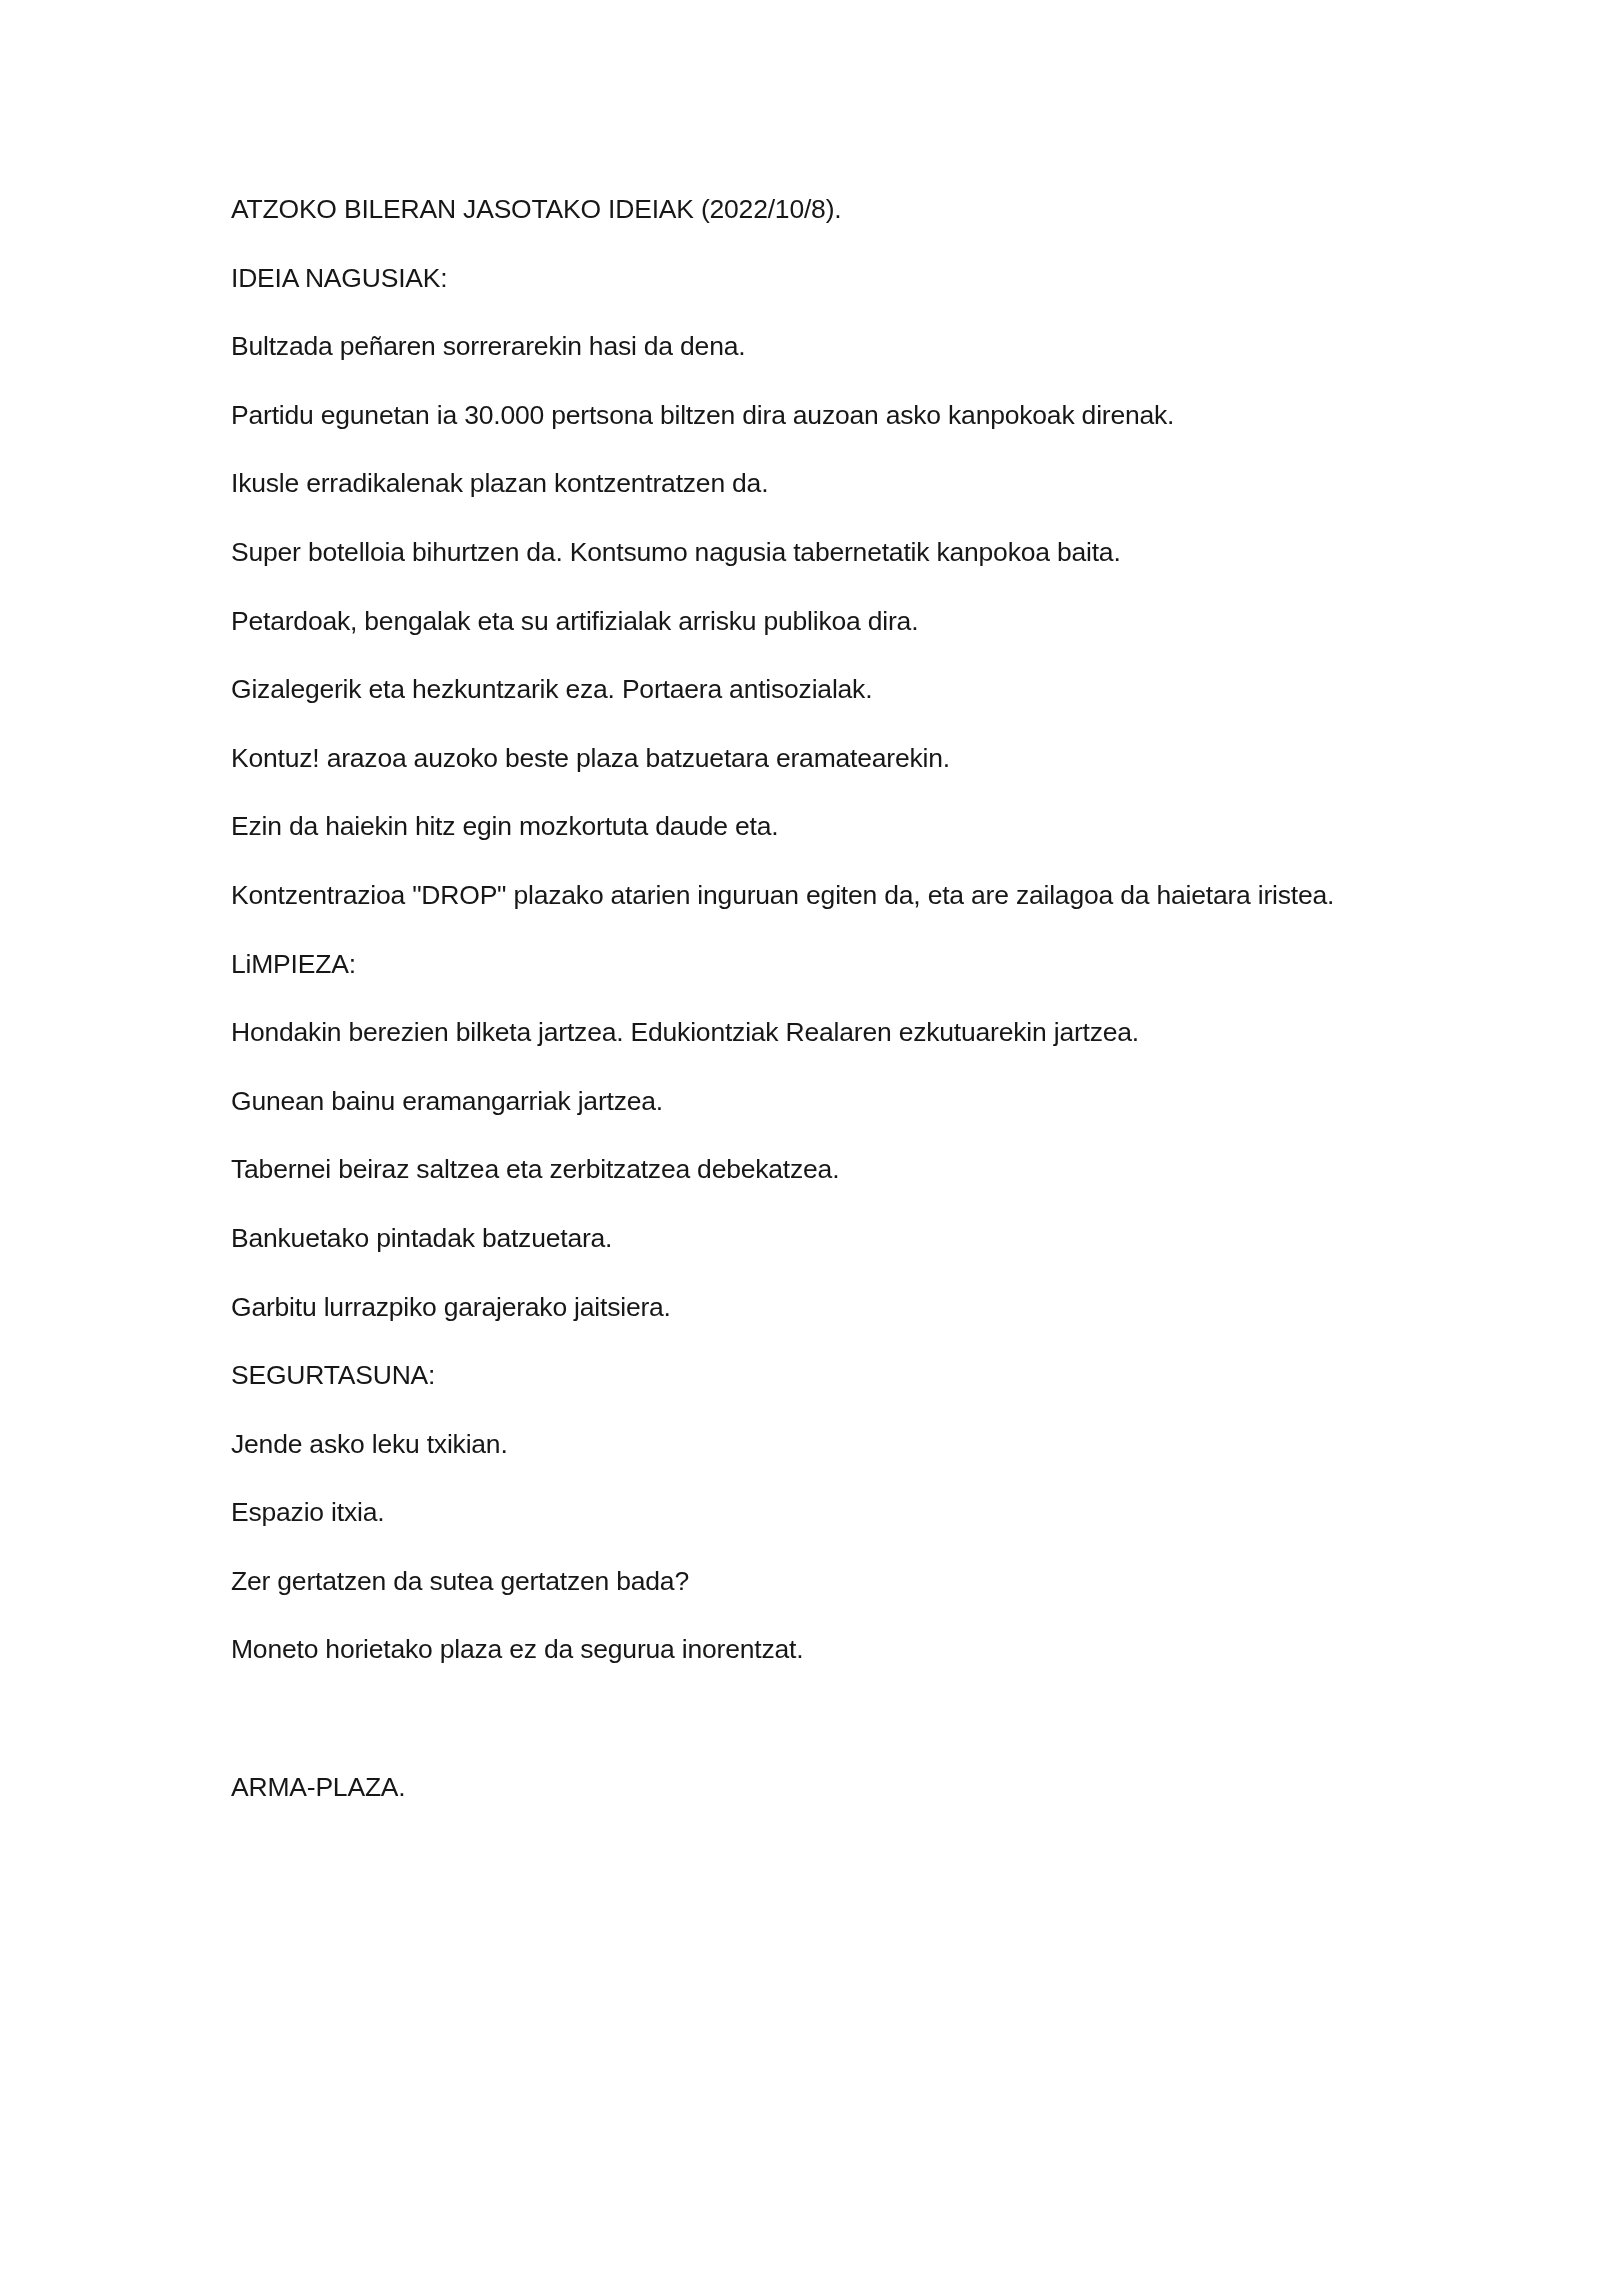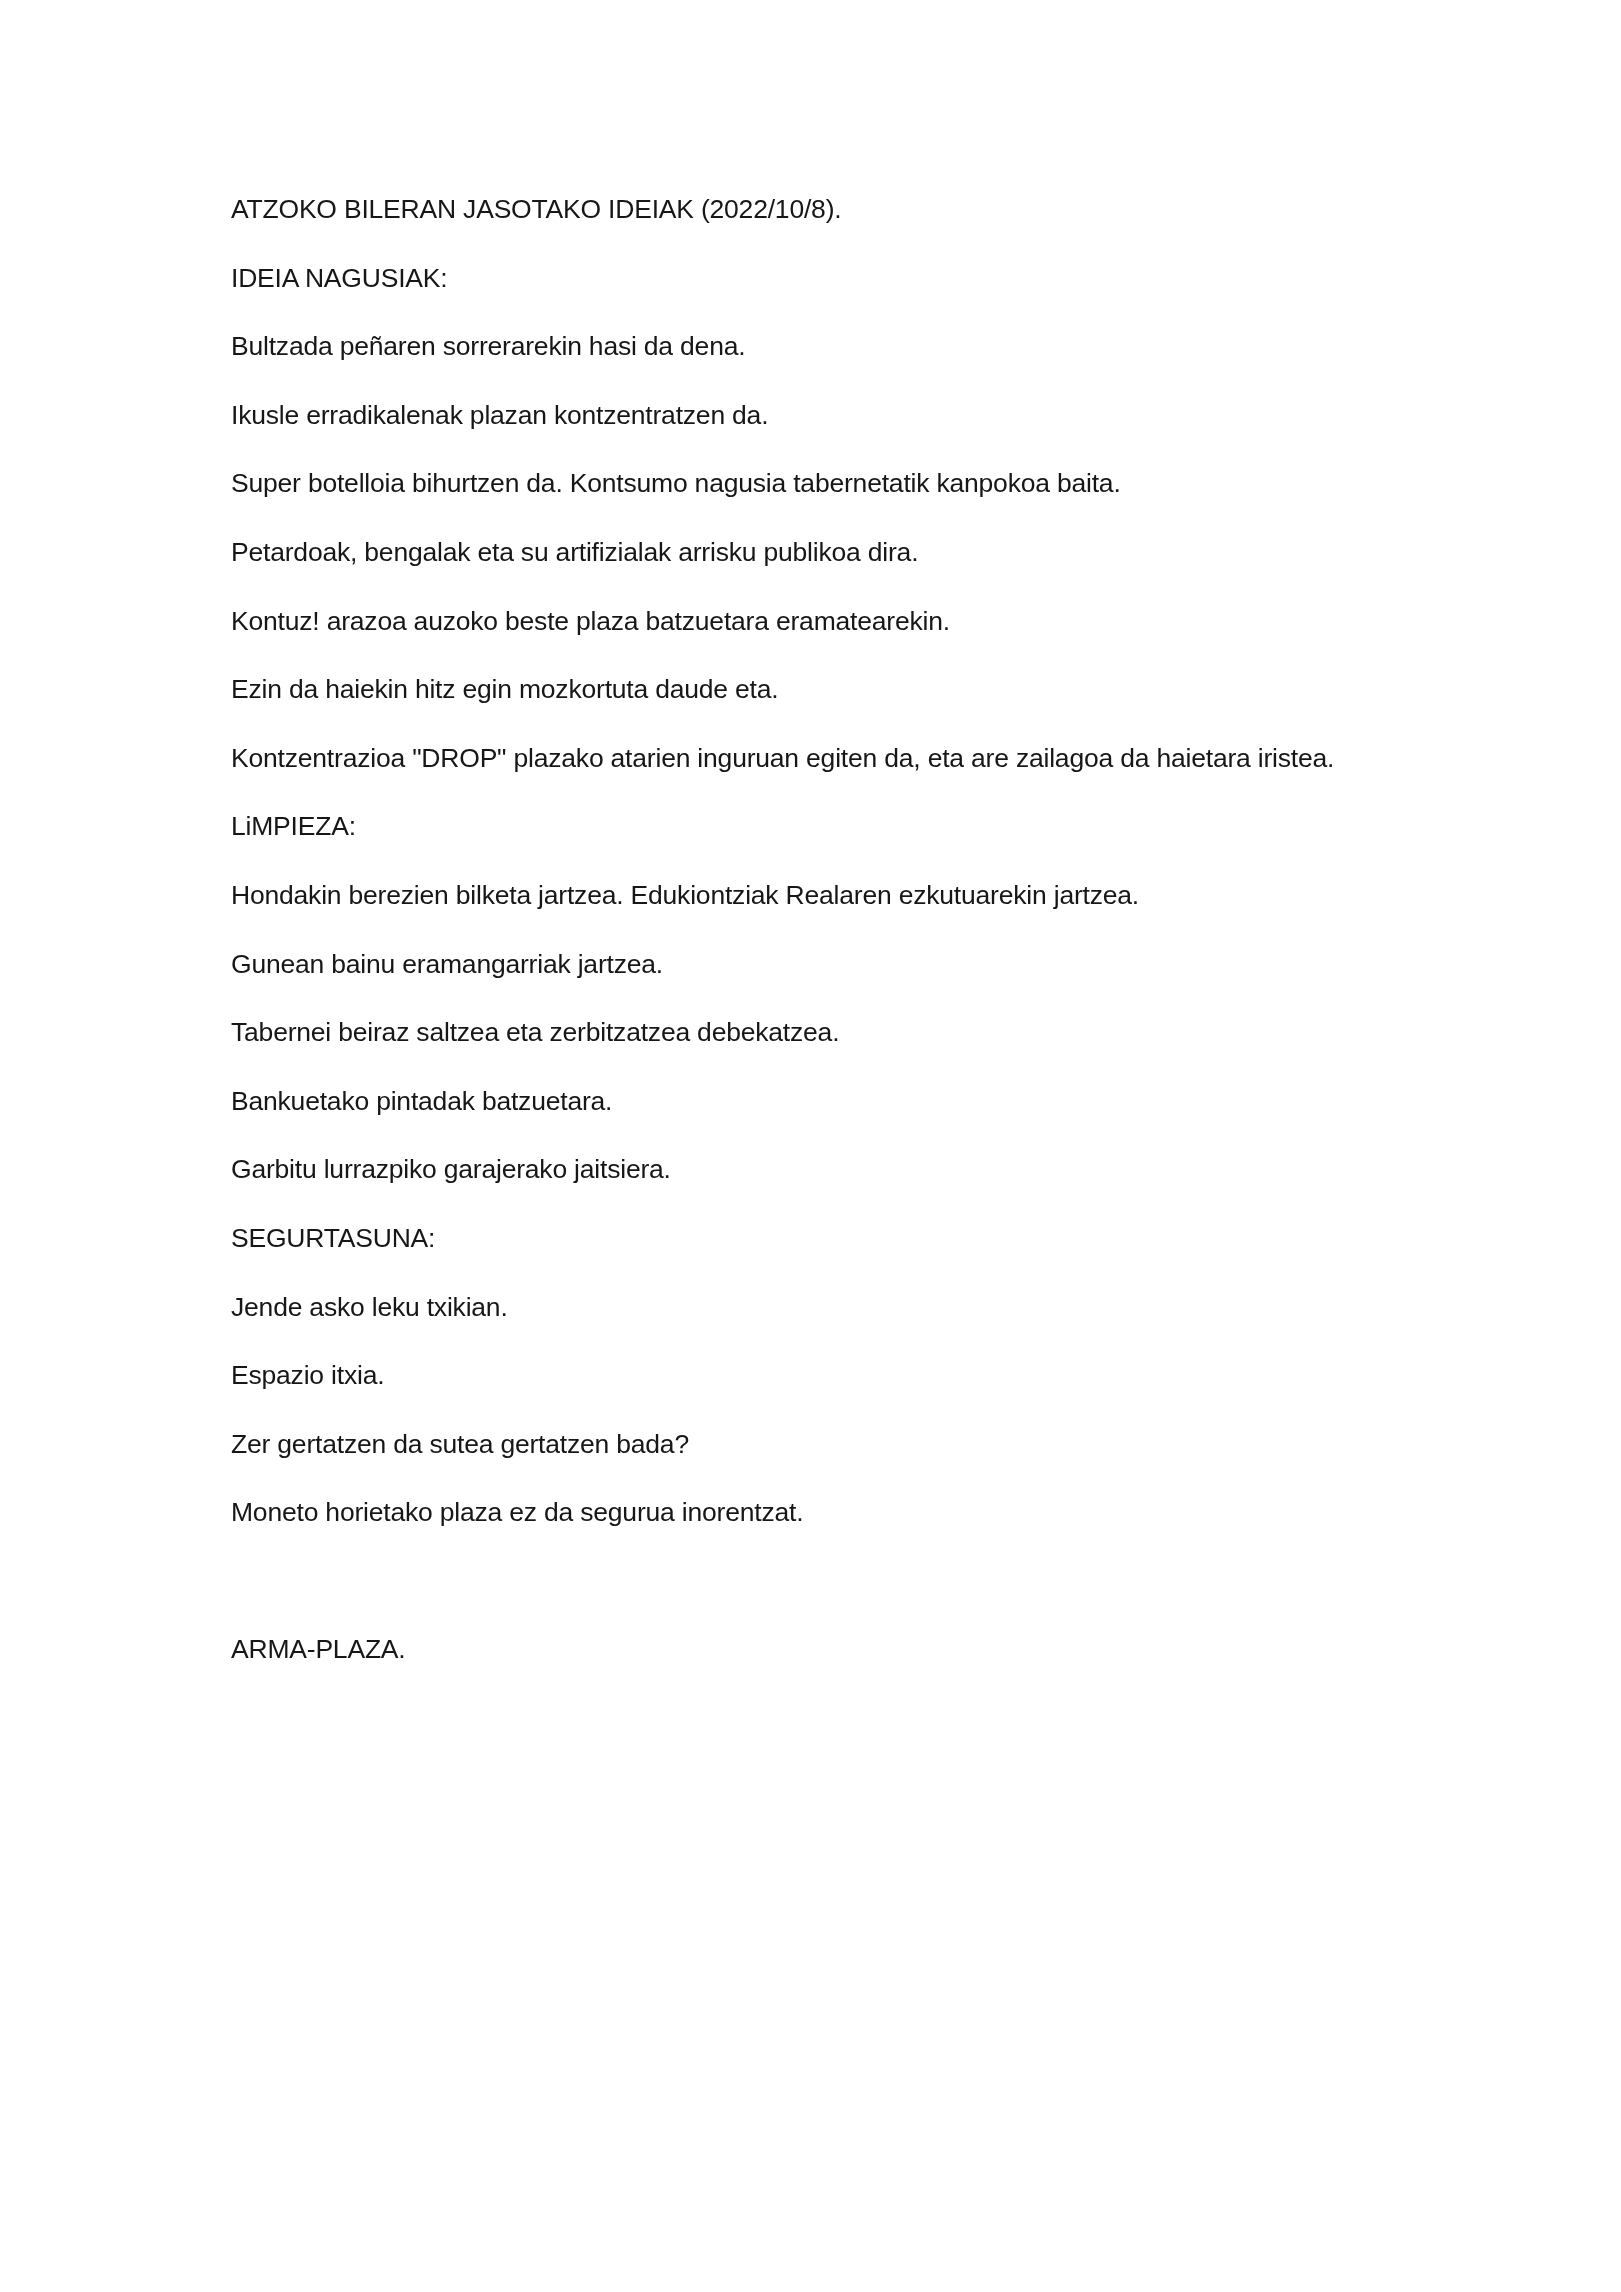--- a/index.html
+++ b/index.html
@@ -39,23 +39,25 @@
   }
 </style>
 </head>
 <body>
 
 <div class="page">
   <div class="content">
     <p>ATZOKO BILERAN JASOTAKO IDEIAK (2022/10/8).</p>
     <p>IDEIA NAGUSIAK:</p>
     <p>Bultzada peñaren sorrerarekin hasi da dena.</p>
+    <p>Partidu egunetan ia 30.000 pertsona biltzen dira auzoan asko kanpokoak direnak.</p>
     <p>Ikusle erradikalenak plazan kontzentratzen da.</p>
     <p>Super botelloia bihurtzen da. Kontsumo nagusia tabernetatik kanpokoa baita.</p>
     <p>Petardoak, bengalak eta su artifizialak arrisku publikoa dira.</p>
+    <p>Gizalegerik eta hezkuntzarik eza. Portaera antisozialak.</p>
     <p>Kontuz! arazoa auzoko beste plaza batzuetara eramatearekin.</p>
     <p>Ezin da haiekin hitz egin mozkortuta daude eta.</p>
     <p>Kontzentrazioa "DROP" plazako atarien inguruan egiten da, eta are zailagoa da haietara iristea.</p>
     <p>LiMPIEZA:</p>
     <p>Hondakin berezien bilketa jartzea. Edukiontziak Realaren ezkutuarekin jartzea.</p>
     <p>Gunean bainu eramangarriak jartzea.</p>
     <p>Tabernei beiraz saltzea eta zerbitzatzea debekatzea.</p>
     <p>Bankuetako pintadak batzuetara.</p>
     <p>Garbitu lurrazpiko garajerako jaitsiera.</p>
     <p>SEGURTASUNA:</p>

